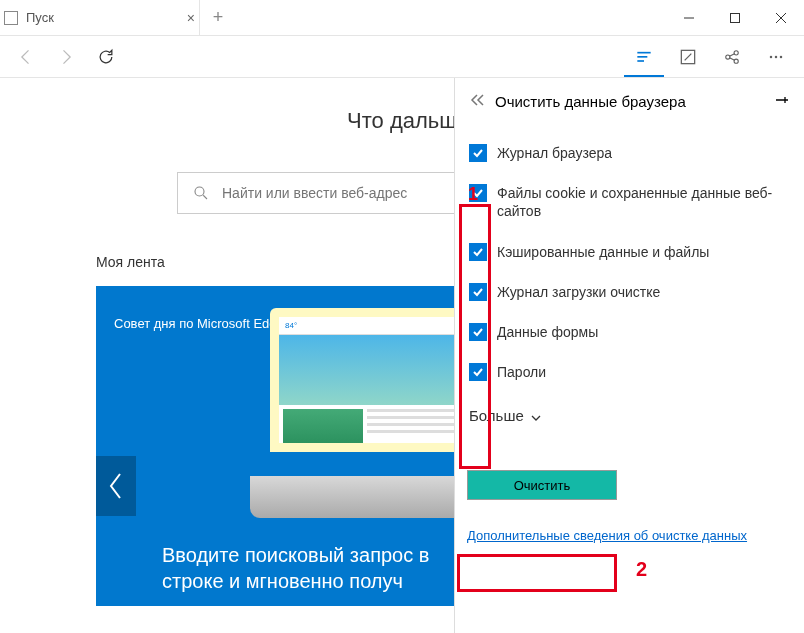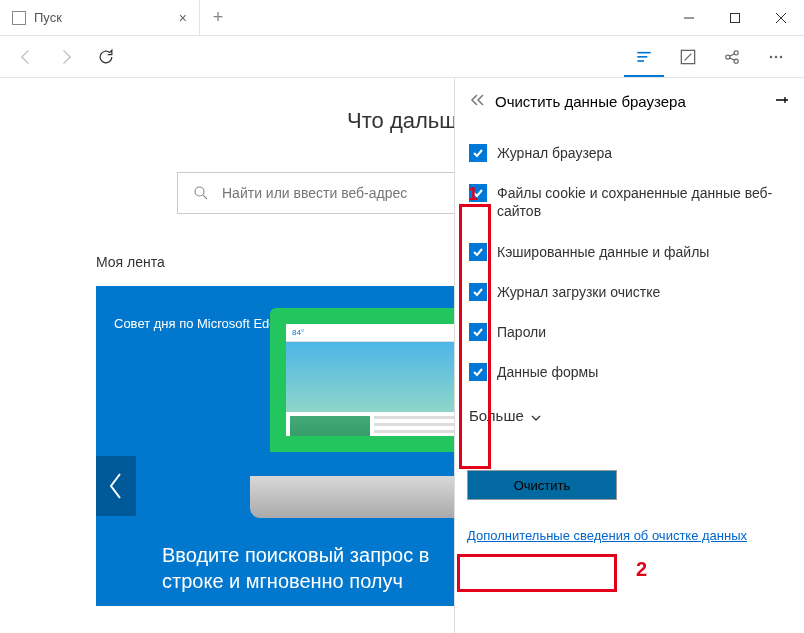--- a/index.html
+++ b/index.html
@@ -1,20 +1,20 @@
 <!DOCTYPE html>
 <html><head>
 <meta charset="utf-8">
 <style>
   * { box-sizing: border-box; margin: 0; padding: 0; }
   body { font-family: "Segoe UI", Tahoma, sans-serif; background: #fff; width: 804px; height: 633px; overflow: hidden; }
 
   
   .title-bar { height: 36px; display: flex; align-items: stretch; border-bottom: 1px solid #e5e5e5; }
-  .tab { display: flex; align-items: center; gap: 8px; padding: 0 12px; width: 200px; border-right: 1px solid #e5e5e5; font-size: 13px; color: #555; }
+  .tab { display: flex; align-items: center; gap: 8px; padding: 0 4px; width: 200px; border-right: 1px solid #e5e5e5; font-size: 13px; color: #555; }
   .tab-icon { width: 14px; height: 14px; border: 1px solid #888; display: inline-block; }
   .tab-close { margin-left: auto; font-size: 14px; color: #666; cursor: pointer; }
   .new-tab { width: 36px; display: flex; align-items: center; justify-content: center; font-size: 18px; color: #888; cursor: pointer; }
   .win-controls { margin-left: auto; display: flex; }
   .win-btn { width: 46px; display: flex; align-items: center; justify-content: center; font-size: 12px; color: #333; cursor: pointer; }
   .win-btn svg { width: 12px; height: 12px; }
 
   
   .toolbar { height: 42px; display: flex; align-items: center; padding: 0 8px; gap: 4px; border-bottom: 1px solid #e5e5e5; }
   .nav-btn { width: 36px; height: 36px; display: flex; align-items: center; justify-content: center; color: #bbb; cursor: pointer; }
@@ -30,21 +30,21 @@
   .page-main { padding: 30px 0 0 0; text-align: center; }
   .hero-title { font-size: 22px; font-weight: 400; color: #333; margin-bottom: 38px; }
   .search-box { width: 450px; margin: 0 auto 40px; height: 42px; border: 1px solid #ccc; display: flex; align-items: center; padding: 0 14px; gap: 12px; }
   .search-box svg { width: 18px; height: 18px; color: #888; flex-shrink: 0; }
   .search-box input { border: none; outline: none; font-size: 14px; flex: 1; color: #333; }
   .feed-title { text-align: left; margin-left: 96px; font-size: 14px; color: #333; margin-bottom: 16px; }
 
   .feed-card { margin-left: 96px; width: 360px; height: 320px; background: #0178ce; position: relative; color: #fff; text-align: left; }
   .tip-label { position: absolute; top: 30px; left: 18px; font-size: 13px; }
   .laptop { position: absolute; top: 22px; left: 154px; width: 310px; height: 210px; }
-  .laptop-screen { position: absolute; top: 0; left: 20px; width: 270px; height: 144px; background: #22c55e; border-radius: 6px 6px 0 0; padding: 16px; }
+  .laptop-screen { position: absolute; top: 0; left: 20px; width: 270px; height: 144px; background: #fef9c3; border-radius: 6px 6px 0 0; padding: 9px; }
   .laptop-screen-inner { width: 100%; height: 100%; background: #fff; overflow: hidden; }
   .screen-top { height: 18px; border-bottom: 1px solid #ddd; display:flex; align-items:center; padding:0 6px; font-size:8px; color:#0078d7;}
   .screen-hero { height: 70px; background: linear-gradient(#4db6e8, #8fd6c9); }
   .screen-body { display: flex; padding: 4px; gap: 4px; }
   .screen-img { width: 80px; height: 48px; background: linear-gradient(#4a7, #285); }
   .screen-lines { flex: 1; }
   .screen-lines div { height: 3px; background: #ddd; margin-bottom: 4px; }
   .laptop-base { position: absolute; bottom: 0; left: 0; width: 310px; height: 42px; background: linear-gradient(#d8d8d8, #aaa); border-radius: 0 0 10px 10px; }
   .arrow-prev { position: absolute; left: 0; top: 170px; width: 40px; height: 60px; background: rgba(0,0,0,0.25); display: flex; align-items: center; justify-content: center; color: #fff; font-size: 22px; cursor: pointer; }
   .feed-text { position: absolute; bottom: 12px; left: 18px; right: 18px; font-size: 20px; line-height: 1.3; margin-left: 48px; }
@@ -54,21 +54,21 @@
   .panel-header { height: 46px; display: flex; align-items: center; padding: 0 14px; gap: 10px; color: #000000; font-size: 15px; }
   .panel-header .back { cursor: pointer; color: #777; }
   .panel-header .pin { margin-left: auto; cursor: pointer; }
   .panel-body { padding: 8px 12px; position: relative; }
   .check-group { position: relative; padding: 4px 0 6px 2px; }
   .check-row { display: flex; align-items: flex-start; gap: 10px; padding: 8px 2px 8px 0; margin-bottom: 6px; }
   .checkbox { width: 18px; height: 18px; background: #0078d7; display: flex; align-items: center; justify-content: center; flex-shrink: 0; cursor: pointer; }
   .checkbox svg { width: 12px; height: 12px; color: #fff; }
   .check-label { font-size: 14px; color: #333; line-height: 1.3; }
   .more-row { display: flex; align-items: flex-end; gap: 6px; font-size: 15px; color: #333; padding: 6px 2px; cursor: pointer; }
-  .clear-btn { margin-top: 40px; width: 150px; height: 30px; background: #0369a1; border: 1px solid #999; font-size: 13px; cursor: pointer; display:flex; align-items:center; justify-content:center; }
+  .clear-btn { margin-top: 40px; width: 150px; height: 30px; background: #14b8a6; border: 1px solid #999; font-size: 13px; cursor: pointer; display:flex; align-items:center; justify-content:center; }
   .info-link { display: block; margin-top: 28px; font-size: 13px; color: #0066cc; text-decoration: underline; cursor: pointer; }
 
   
   .annot-box-1 { position: absolute; border: 3px solid #e3001b; top: 126px; left: 459px; width: 32px; height: 265px; pointer-events: none; }
   .annot-num-1 { position: absolute; top: 106px; left: 468px; color: #e3001b; font-weight: bold; font-size: 18px; pointer-events: none; }
   .annot-box-2 { position: absolute; border: 3px solid #e3001b; top: 476px; left: 457px; width: 160px; height: 38px; pointer-events: none; }
   .annot-num-2 { position: absolute; top: 480px; left: 636px; color: #e3001b; font-weight: bold; font-size: 20px; pointer-events: none; }
 </style>
 </head>
 <body>
@@ -237,29 +237,29 @@
               </svg>
             </div>
             <div class="check-label">Журнал загрузки очистке</div>
           </div>
           <div class="check-row">
             <div class="checkbox">
               <svg viewBox="0 0 12 12">
                 <path d="M2 6l3 3 5-6" fill="none" stroke="currentColor" stroke-width="2"></path>
               </svg>
             </div>
+            <div class="check-label">Данные формы</div>
+          </div>
+          <div class="check-row">
+            <div class="checkbox">
+              <svg viewBox="0 0 12 12">
+                <path d="M2 6l3 3 5-6" fill="none" stroke="currentColor" stroke-width="2"></path>
+              </svg>
+            </div>
             <div class="check-label">Пароли</div>
-          </div>
-          <div class="check-row">
-            <div class="checkbox">
-              <svg viewBox="0 0 12 12">
-                <path d="M2 6l3 3 5-6" fill="none" stroke="currentColor" stroke-width="2"></path>
-              </svg>
-            </div>
-            <div class="check-label">Данные формы</div>
           </div>
         </div>
       <div class="more-row">
         <span>Больше</span>
         <svg width="12" height="12" viewBox="0 0 12 12">
             <path d="M2 4l4 4 4-4" fill="none" stroke="currentColor" stroke-width="1.3"></path>
           </svg>
       </div>
       <div class="clear-btn">
         <span>Очистить</span>

